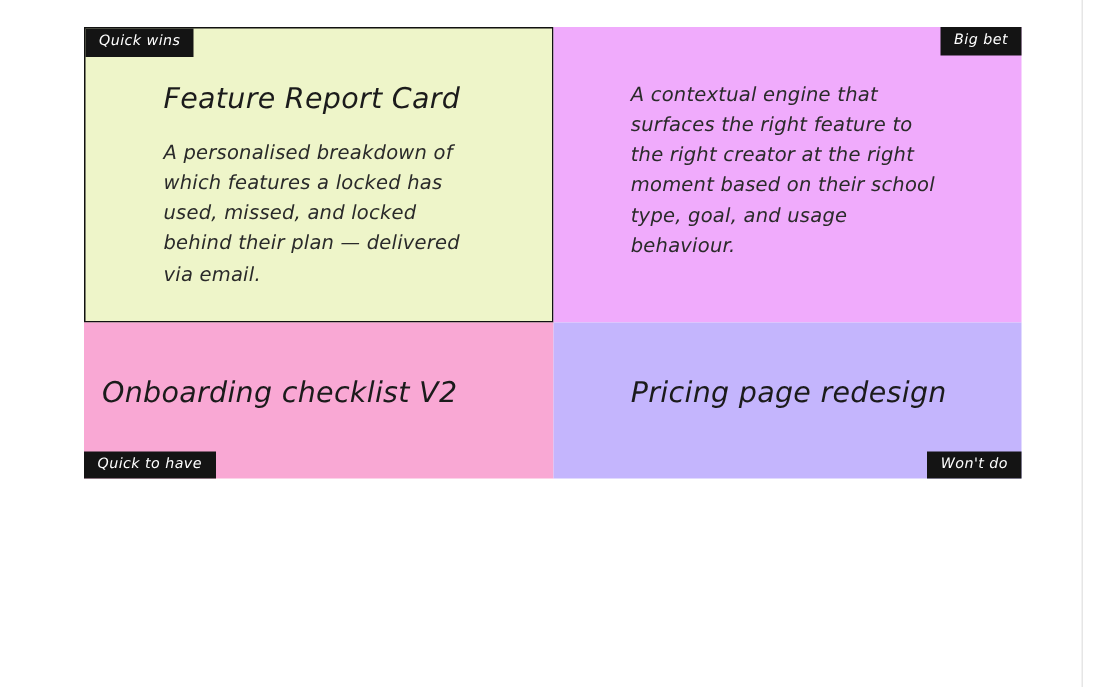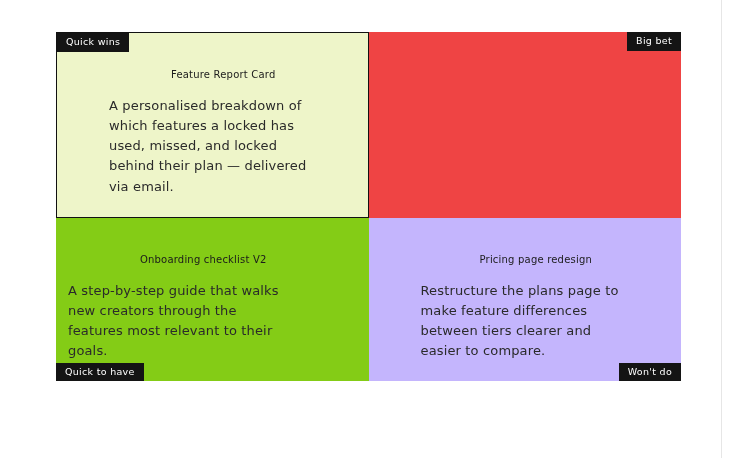--- a/index.html
+++ b/index.html
@@ -9,53 +9,53 @@
   }
   body {
     width: 738px;
     height: 458px;
     font-family: "DejaVu Sans", sans-serif;
     overflow: hidden;
   }
   #matrix {
     position: absolute;
     left: 56px;
-    top: 32px;
+    top: 18px;
     width: 625px;
     height: 301px;
     display: grid;
     grid-template-columns: 1fr 1fr;
     grid-template-rows: 1fr 1fr;
+    font-style: italic;
   }
   .quadrant {
     position: relative;
     box-sizing: border-box;
     padding: 36px 30px 20px 52px;
   }
   .q-tl {
     background: #eef5c9;
     border: 1.5px solid #111111;
   }
   .q-tr {
-    background: #ef4444;
+    background: #f0abfc;
   }
   .q-bl {
-    background: #84cc16;
+    background: #f9a8d4;
     padding-left: 12px;
   }
   .q-br {
     background: #c4b5fd;
   }
   .card-title {
-    font-size: 10px;
+    font-size: 19px;
     color: #1b1b1b;
     letter-spacing: 0.2px;
     margin: 0 0 16px 0;
     font-weight: 400;
-    text-align: center;
   }
   .card-body {
     font-size: 13px;
     line-height: 1.55;
     color: #2a2a2a;
     letter-spacing: 0.15px;
     margin: 0;
     max-width: 215px;
   }
   .q-tr .card-body, .q-br .card-body {
@@ -102,29 +102,28 @@
 <div id="matrix">
 
   <div class="quadrant q-tl">
     <div class="label label-quick">Quick wins</div>
     <h3 class="card-title">Feature Report Card</h3>
     <p class="card-body">A personalised breakdown of which features a locked has used, missed, and locked behind their plan — delivered via email.</p>
   </div>
 
   <div class="quadrant q-tr">
     <div class="label label-big">Big bet</div>
+    <p class="card-body">A contextual engine that surfaces the right feature to the right creator at the right moment based on their school type, goal, and usage behaviour.</p>
   </div>
 
   <div class="quadrant q-bl">
     <h3 class="card-title">Onboarding checklist V2</h3>
-    <p class="card-body">A step-by-step guide that walks new creators through the features most relevant to their goals.</p>
     <div class="label label-nice">Quick to have</div>
   </div>
 
   <div class="quadrant q-br">
     <h3 class="card-title">Pricing page redesign</h3>
-    <p class="card-body">Restructure the plans page to make feature differences between tiers clearer and easier to compare.</p>
     <div class="label label-wont">Won't do</div>
   </div>
 
 </div>
 
 <div class="right-rule"></div>
 
 </body></html>

